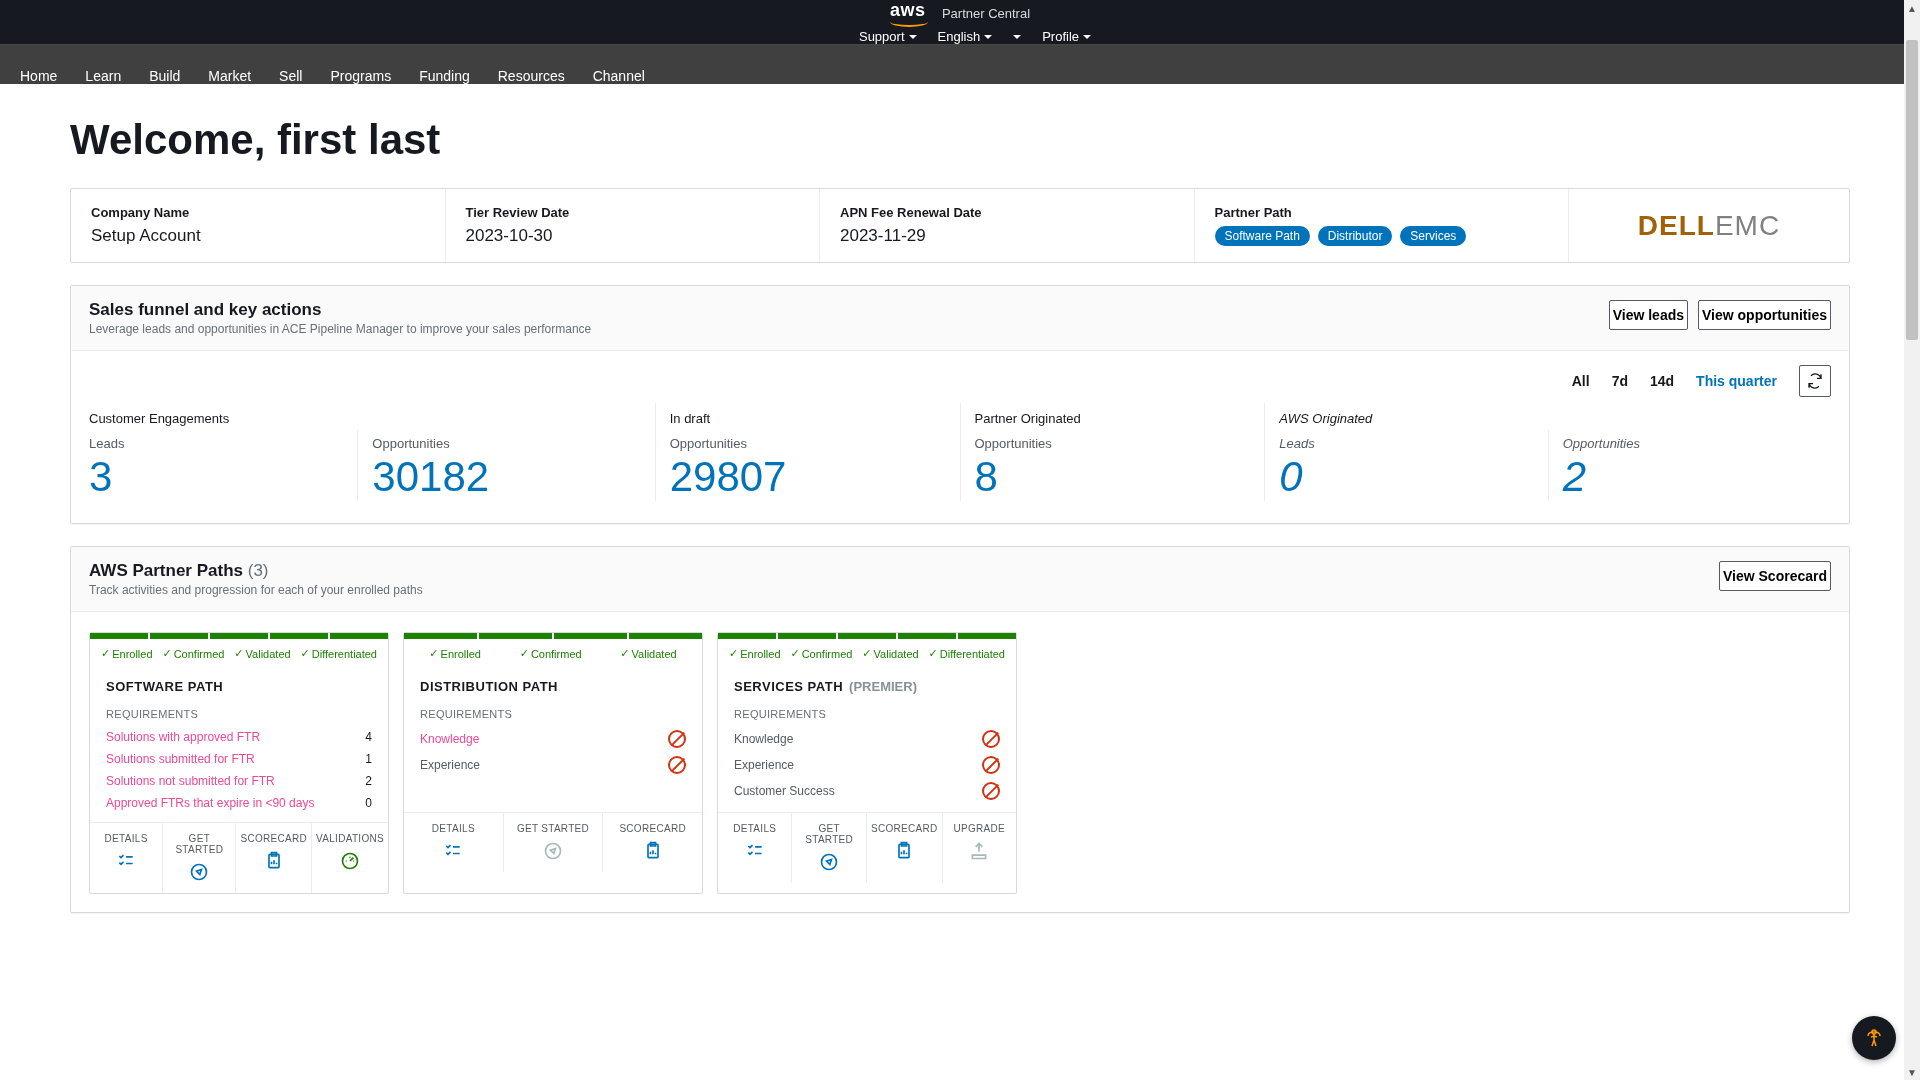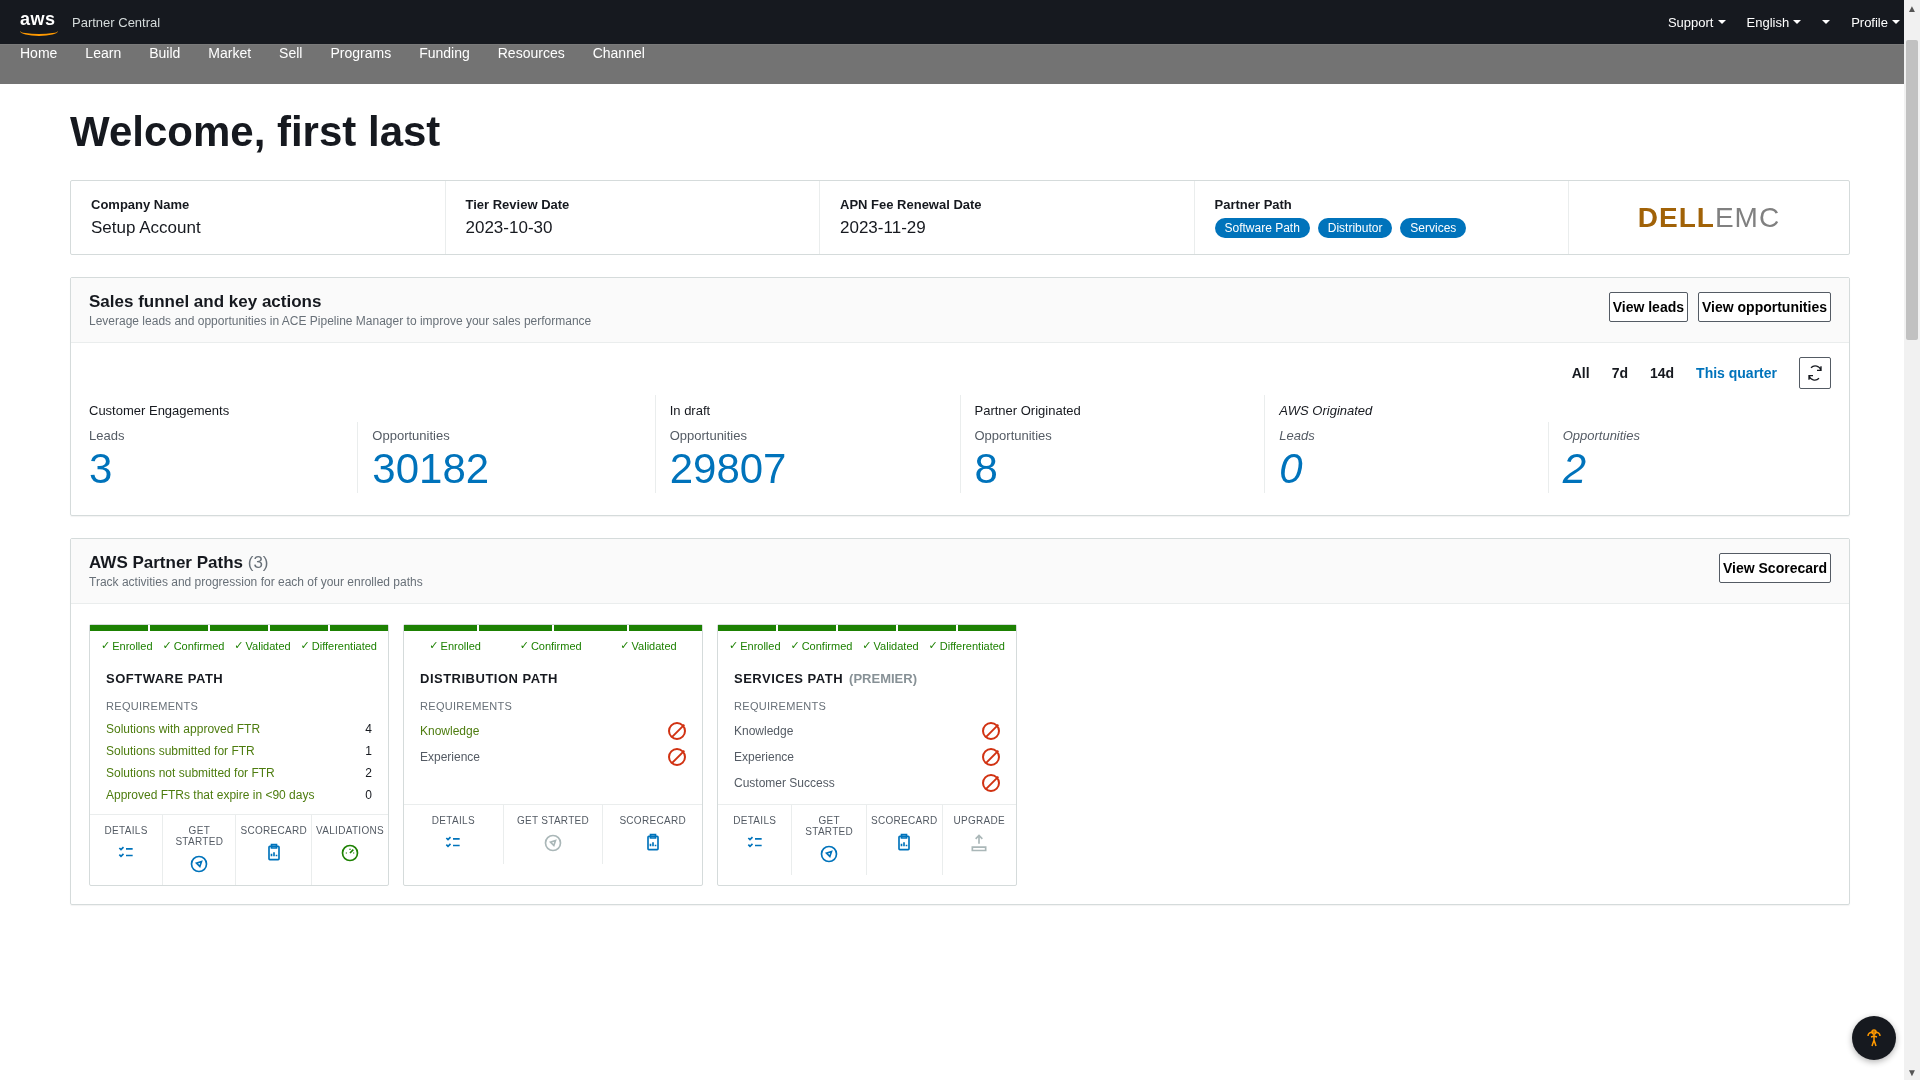--- a/index.html
+++ b/index.html
@@ -1,33 +1,33 @@
 <!DOCTYPE html>
 <html><head>
 <meta charset="utf-8">
 <style>
 * { margin: 0; padding: 0; box-sizing: border-box; }
 body { font-family: "Amazon Ember", "Helvetica Neue", Arial, sans-serif; background: #fff; color: #16191f; font-size: 14px; overflow-x: hidden; }
 
 
-.topbar { background: #16191f; color: #fff; height: 44px; display: flex; align-items: center; padding: 0 20px; justify-content: space-between; }
+.topbar { background: #16191f; color: #fff; height: 44px; display: flex; align-items: center; padding: 0 20px; justify-content: space-between; flex-direction: column; }
 .topbar-left { display: flex; align-items: center; gap: 14px; }
 .aws-logo { font-size: 18px; font-weight: 700; letter-spacing: 0.5px; color:#fff; position:relative; }
 .aws-logo .smile { display:block; width:38px; height:10px; border:2px solid #ff9900; border-top:none; border-left:none; border-right:none; border-radius:0 0 50% 50%; margin-top:-4px; }
 .brand-sub { font-size: 13px; color: #d5dbdb; }
 .topbar-right { display: flex; align-items: center; gap: 21px; font-size: 13px; margin-left: 30px; }
 .top-link { color:#fff; display:flex; align-items:center; gap:4px; cursor:pointer; }
 .caret-down { width:0; height:0; border-left:4px solid transparent; border-right:4px solid transparent; border-top:4px solid #fff; }
 
-.navbar { background:#737373; height:40px; display:flex; align-items:flex-start; padding:0 20px; gap:28px; border-top:1px solid rgba(255,255,255,0.05); }
+.navbar { background:#404040; height:40px; display:flex; align-items:flex-end; padding:0 20px; gap:28px; border-top:1px solid rgba(255,255,255,0.05); }
 .nav-item { color:#fff; font-size:14px; cursor:pointer; }
 
 
 .main { padding: 20px 70px 40px; }
-.welcome { font-size: 42px; font-weight: 700; margin: 4px 0 24px; }
+.welcome { font-size: 42px; font-weight: 700; margin: 12px 0 24px; }
 
 .info-card { border:1px solid #d5dbdb; border-radius:2px; display:flex; }
 .info-col { padding:16px 20px; border-right:1px solid #eaeded; flex:1; }
 .info-col:last-child { border-right:none; flex:0 0 280px; display:flex; align-items:center; justify-content:center; }
 .info-label { font-size:13px; font-weight:600; margin-bottom:6px; }
 .info-value { font-size:17px; color:#16191f; }
 .badge { display:inline-block; background:#0073bb; color:#fff; font-size:12px; padding:3px 10px; border-radius:12px; margin-right:4px; cursor:pointer; }
 .dell-logo { font-size:28px; font-weight:700; letter-spacing:1px; }
 .dell-logo .dell { color:#a16207; }
 .dell-logo .emc { color:#808080; font-weight:400; }
@@ -62,21 +62,21 @@
 .path-progress span { flex:1; background:#1d8102; }
 .path-stages { display:flex; justify-content:space-around; padding:8px 6px; }
 .stage { font-size:11px; color:#1d8102; display:flex; align-items:center; gap:2px; }
 .check { color:#1d8102; font-size:11px; }
 .path-title-row { padding:10px 16px 4px; }
 .path-title { font-size:13px; font-weight:700; letter-spacing:0.5px; }
 .path-tier { font-size:13px; font-weight:700; color:#879196; margin-left:6px; }
 .req-label { font-size:11px; color:#687078; padding:10px 16px 6px; letter-spacing:0.3px; }
 .req-list { padding:0 16px 8px; }
 .req-row { display:flex; justify-content:space-between; align-items:center; padding:4px 0; font-size:12px; }
-.req-link { color:#4d7c0f; cursor:pointer; }
+.req-link { color:#ec4899; cursor:pointer; }
 .req-text { color:#545b64; }
 .req-val { color:#16191f; }
 .forbid { width:18px; height:18px; border:2px solid #d13212; border-radius:50%; position:relative; }
 .forbid::after { content:""; position:absolute; width:2px; height:18px; background:#d13212; transform:rotate(45deg); left:7px; top:-2px; }
 
 .path-footer { display:flex; border-top:1px solid #eaeded; }
 .pf-item { flex:1; text-align:center; padding:10px 4px; border-right:1px solid #eaeded; cursor:pointer; }
 .pf-item:last-child { border-right:none; }
 .pf-label { font-size:10px; color:#545b64; letter-spacing:0.3px; }
 .pf-icon { margin-top:6px; height:22px; display:flex; align-items:center; justify-content:center; }

